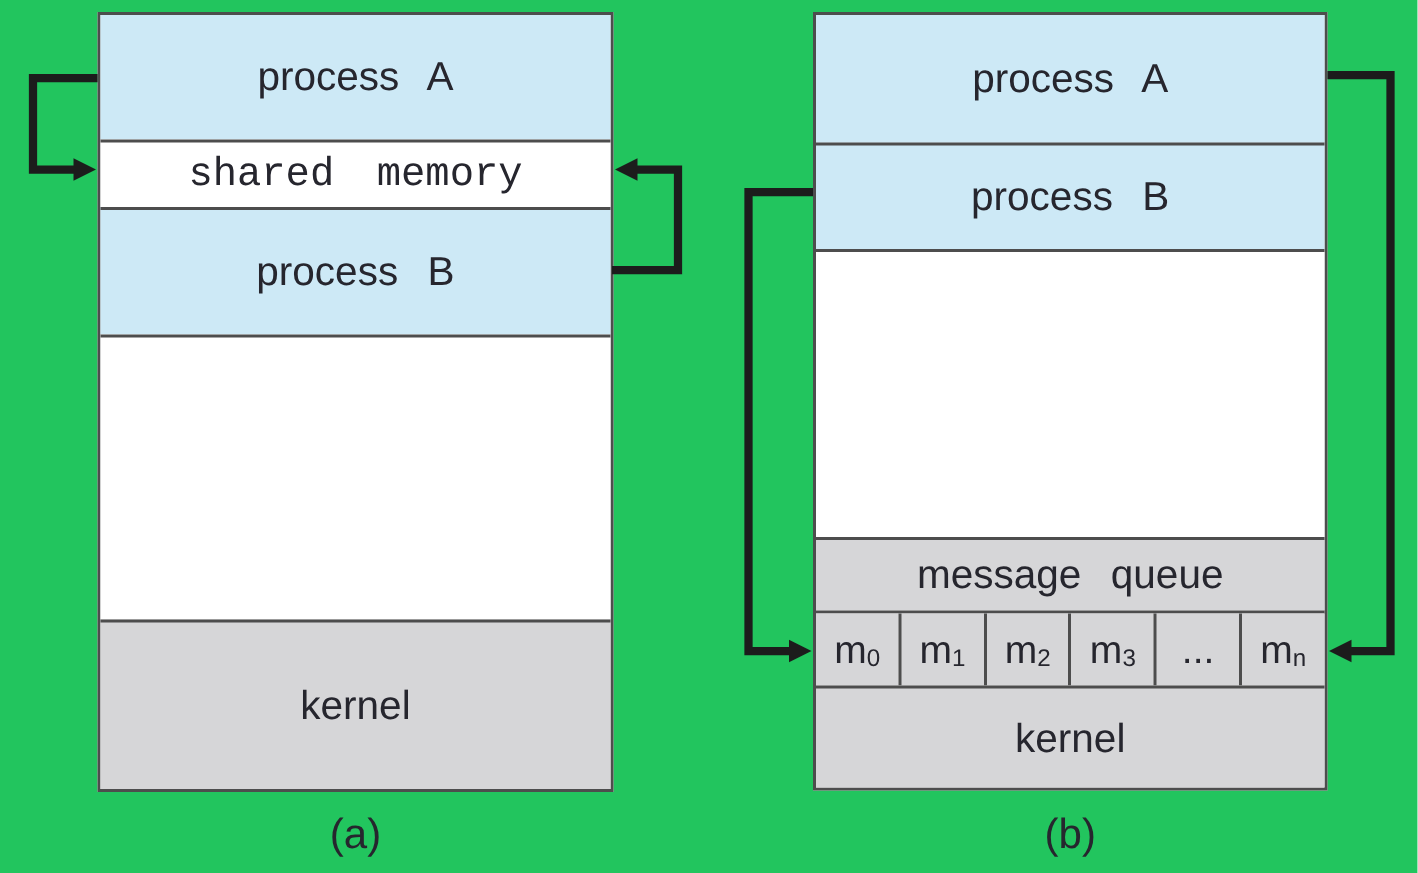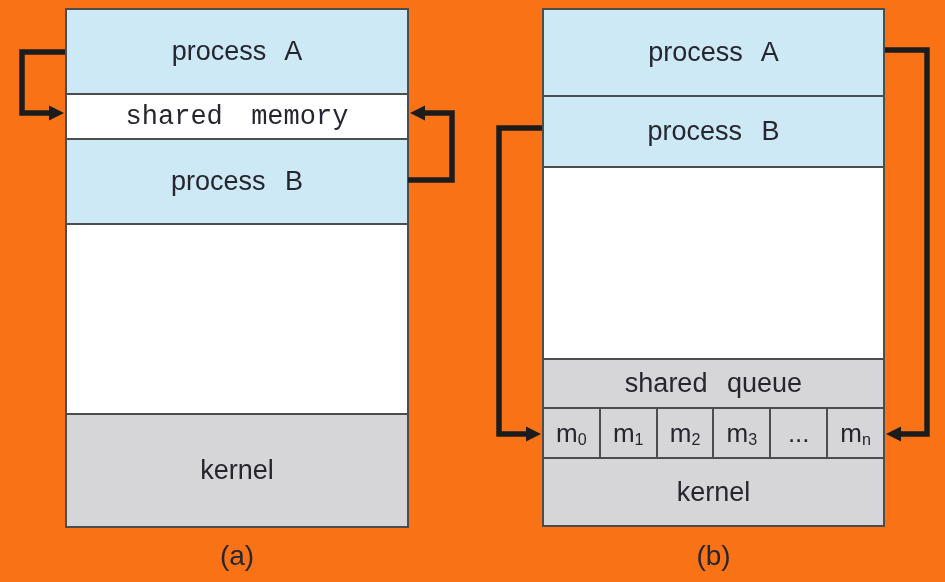--- a/index.html
+++ b/index.html
@@ -1,20 +1,20 @@
 <!DOCTYPE html>
 <html><head>
 <meta charset="utf-8">
 <style>
   html, body { margin: 0; padding: 0; background: #ffffff; }
   .canvas {
     position: relative;
     width: 945px;
     height: 582px;
-    background: #f97316;
+    background: #22c55e;
     font-family: "Liberation Sans", sans-serif;
     color: #26262e;
     overflow: hidden;
   }
   .panel {
     position: absolute;
     box-sizing: border-box;
     border: 2px solid #4d4d4d;
     background: #ffffff;
     display: flex;
@@ -113,21 +113,21 @@
 
   <div class="panel panel-b">
     <div class="band blue b-proc-a">
       <span>process A</span>
     </div>
     <div class="band blue b-proc-b">
       <span>process B</span>
     </div>
     <div class="band white spacer"></div>
     <div class="band gray b-mqueue">
-      <span>shared queue</span>
+      <span>message queue</span>
     </div>
     <div class="band b-cells">
       <div class="cells-row">
         <div class="cell">
             <span>m</span>
             <sub>0</sub>
           </div>
         <div class="cell">
             <span>m</span>
             <sub>1</sub>

